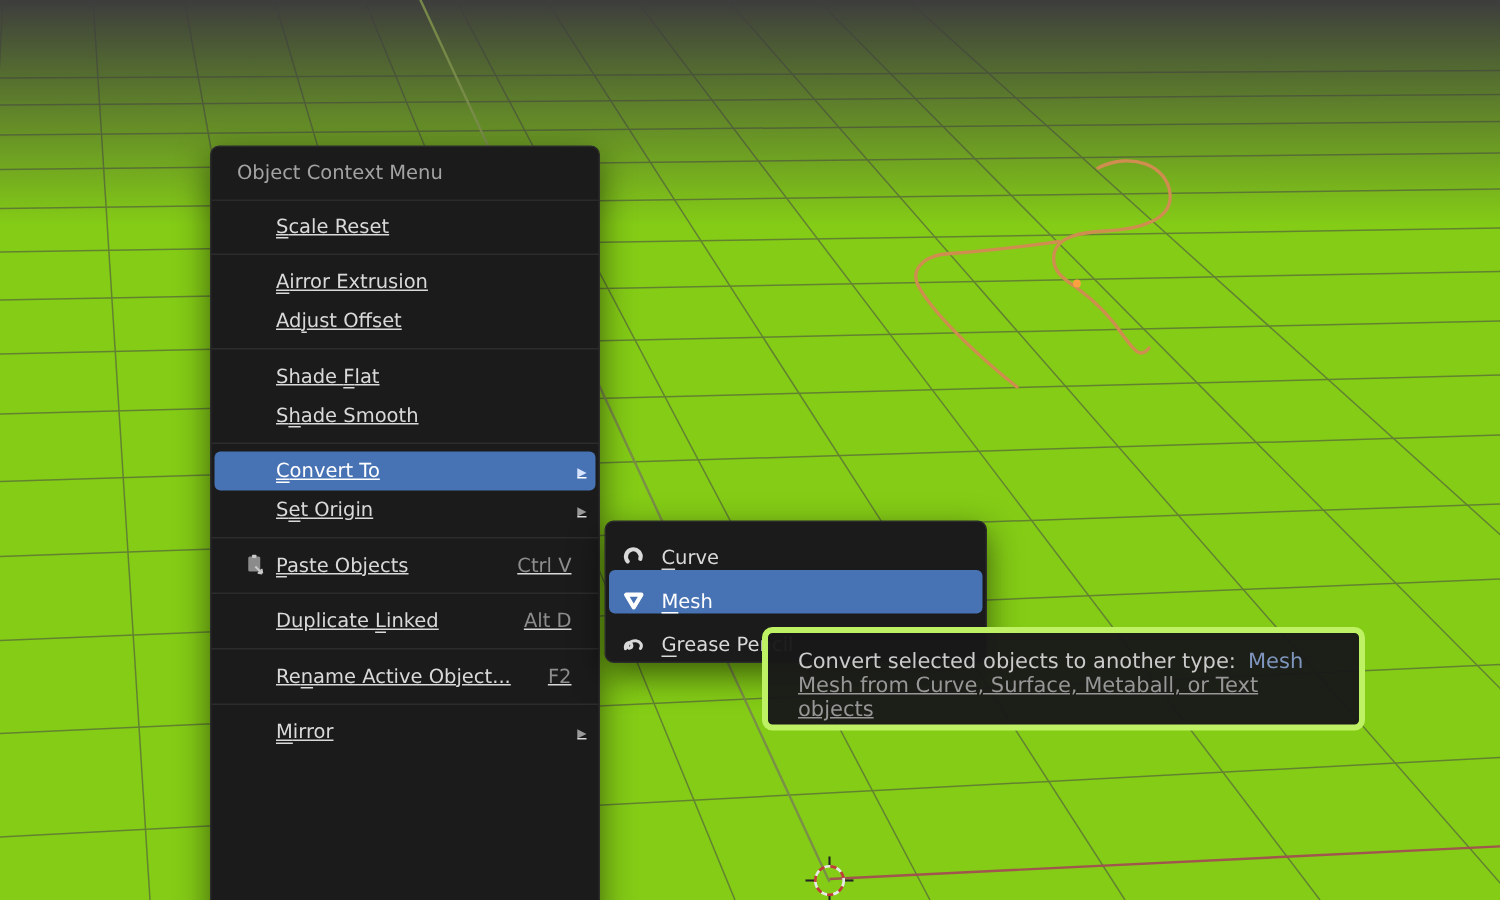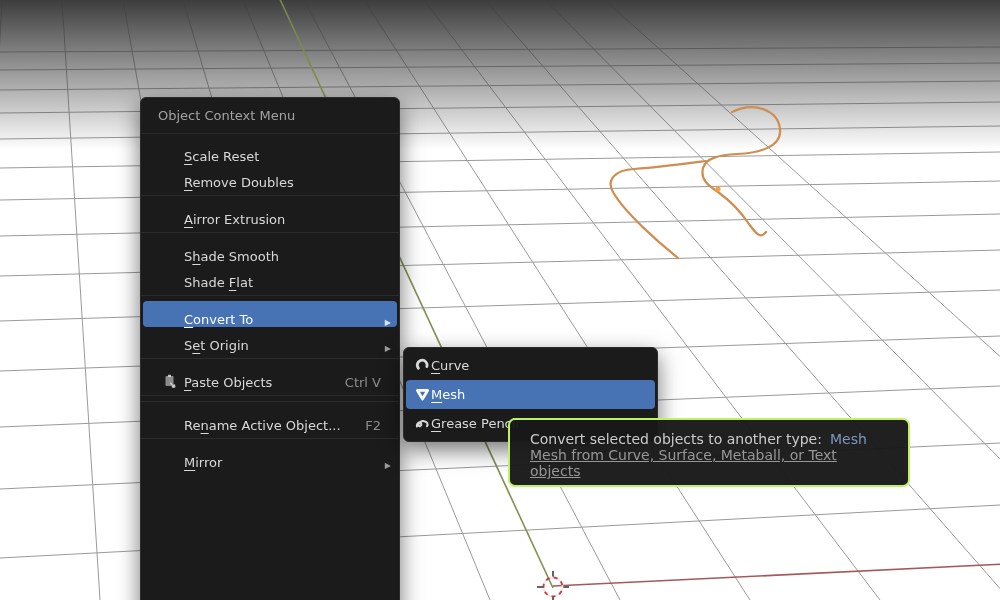--- a/index.html
+++ b/index.html
@@ -1,66 +1,66 @@
 <!DOCTYPE html>
 <html><head>
 <meta charset="utf-8">
 <style>
   html,body { margin:0; padding:0; background:#222; }
   .stage {
     position:relative; width:1000px; height:600px; overflow:hidden;
-    background:#ffffff; font-family:"DejaVu Sans","Liberation Sans",sans-serif;
+    background:#84cc16; font-family:"DejaVu Sans","Liberation Sans",sans-serif;
     -webkit-font-smoothing:antialiased;
   }
   .scene { position:absolute; left:0; top:0; }
 
   
   .menu {
     position:absolute; left:140px; top:97px; width:260px; height:525px;
     background:#1b1b1b; border:1px solid #2b2b2b; border-radius:6px;
     box-shadow:0 8px 22px rgba(0,0,0,.55); box-sizing:border-box;
   }
   .menu-header {
     height:35px; line-height:35px; padding-left:17px; color:#a3a3a3;
     font-size:13px; border-bottom:1px solid #2a2a2a;
   }
   .menu-body { padding-top:4px; }
   .mi {
-    height:26px; display:flex; align-items:flex-end;
+    height:26px; display:flex; align-items:center;
     margin:0 2px; padding:0 6px 0 12px; font-size:13px; color:#d9d9d9;
-    border-radius:4px; white-space:nowrap;
+    border-radius:4px; white-space:nowrap;text-decoration:underline;
   }
   .mi-iconbox { width:29px; display:flex; justify-content:center; align-items:center; flex:none; }
   .mi-iconbox svg { width:16px; height:16px; }
   .mi-label u { text-decoration:underline; text-decoration-thickness:1px; text-underline-offset:3px; }
   .mi-short { margin-left:auto; color:#8d8d8d; padding-right:10px; }
   .mi-arrow { margin-left:auto; color:#9a9a9a; font-size:8px; width:12px; text-align:right; }
   .mi.selected { background:#4772b3; color:#ffffff; }
   .mi.selected .mi-arrow { color:#d7e4ff; }
   .sep { height:1px; background:#2c2c2c; margin:5px 0; }
 
   
   .submenu {
     position:absolute; left:403px; top:347px; width:255px;
     background:#1b1b1b; border:1px solid #2b2b2b; border-radius:6px;
     box-shadow:0 8px 22px rgba(0,0,0,.55); box-sizing:border-box; padding:3px 0;
   }
   .smi {
-    height:29px; display:flex; align-items:center; 
+    height:29px; display:flex; align-items:flex-end; gap:10px;
     margin:0 2px; padding:0 8px; font-size:13px; color:#d9d9d9; border-radius:4px;
     white-space:nowrap;
   }
   .smi svg { width:17px; height:17px; flex:none; }
   .smi u { text-decoration:underline; text-decoration-thickness:1px; text-underline-offset:3px; }
   .smi.selected { background:#4772b3; color:#ffffff; }
 
   
   .tooltip {
     position:absolute; left:508px; top:418px; width:402px; height:69px;
-    background:rgba(25,25,25,.97); border:2px solid #bef264; border-radius:7px;
+    background:rgba(25,25,25,.97); border:4px solid #bef264; border-radius:7px;
     box-sizing:border-box; padding:11px 20px; display:flex; flex-direction:column;
     justify-content:space-between; font-size:14px; z-index:5;
   }
   .tt1 { color:#cbcbcb; }
   .tt1 .val { color:#7e95bd; margin-left:8px; }
   .tt2 { color:#979797;text-decoration:underline; }
 </style>
 </head>
 <body>
 
@@ -128,41 +128,41 @@
   </svg>
 
   <div class="menu">
     <div class="menu-header">Object Context Menu</div>
     <div class="menu-body">
 
       <div class="mi">
         <span class="mi-iconbox"></span>
         <span class="mi-label"><span></span><u>S</u><span>cale Reset</span></span>
       </div>
-      <div class="mi">
-        <span class="mi-iconbox"></span>
-        <span class="mi-label"><span></span><u>R</u><span>emove Doubles</span></span>
-      </div>
 
       <div class="sep"></div>
 
       <div class="mi">
         <span class="mi-iconbox"></span>
         <span class="mi-label"><span></span><u>A</u><span>irror Extrusion</span></span>
       </div>
-
-      <div class="sep"></div>
-
+      <div class="mi">
+        <span class="mi-iconbox"></span>
+        <span class="mi-label"><span>Ad</span><u>j</u><span>ust Offset</span></span>
+      </div>
+
+      <div class="sep"></div>
+
+      <div class="mi">
+        <span class="mi-iconbox"></span>
+        <span class="mi-label"><span>Shade </span><u>F</u><span>lat</span></span>
+      </div>
       <div class="mi">
         <span class="mi-iconbox"></span>
         <span class="mi-label"><span>S</span><u>h</u><span>ade Smooth</span></span>
-      </div>
-      <div class="mi">
-        <span class="mi-iconbox"></span>
-        <span class="mi-label"><span>Shade </span><u>F</u><span>lat</span></span>
       </div>
 
       <div class="sep"></div>
 
       <div class="mi selected">
         <span class="mi-iconbox"></span>
         <span class="mi-label"><span></span><u>C</u><span>onvert To</span></span>
         <span class="mi-arrow">▶</span>
       </div>
       <div class="mi">
@@ -180,20 +180,25 @@
             <rect x="6" y="0.8" width="3" height="2.2" rx="0.6" fill="#c9c9c9" stroke="none"></rect>
             <path d="M8.2 8.7 L12.8 13.3 M12.8 13.3 l-3 -.5 M12.8 13.3 l-.5 -3" stroke="#c9c9c9"></path>
           </svg>
         </span>
         <span class="mi-label"><span></span><u>P</u><span>aste Objects</span></span>
         <span class="mi-short">Ctrl V</span>
       </div>
 
       <div class="sep"></div>
 
+      <div class="mi">
+        <span class="mi-iconbox"></span>
+        <span class="mi-label"><span>Duplicate </span><u>L</u><span>inked</span></span>
+        <span class="mi-short">Alt D</span>
+      </div>
 
       <div class="sep"></div>
 
       <div class="mi">
         <span class="mi-iconbox"></span>
         <span class="mi-label"><span>Re</span><u>n</u><span>ame Active Object...</span></span>
         <span class="mi-short">F2</span>
       </div>
 
       <div class="sep"></div>

